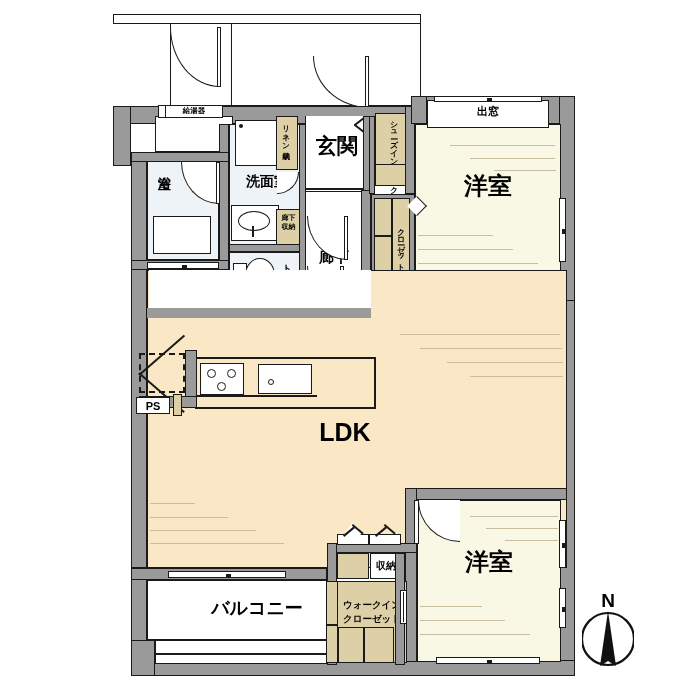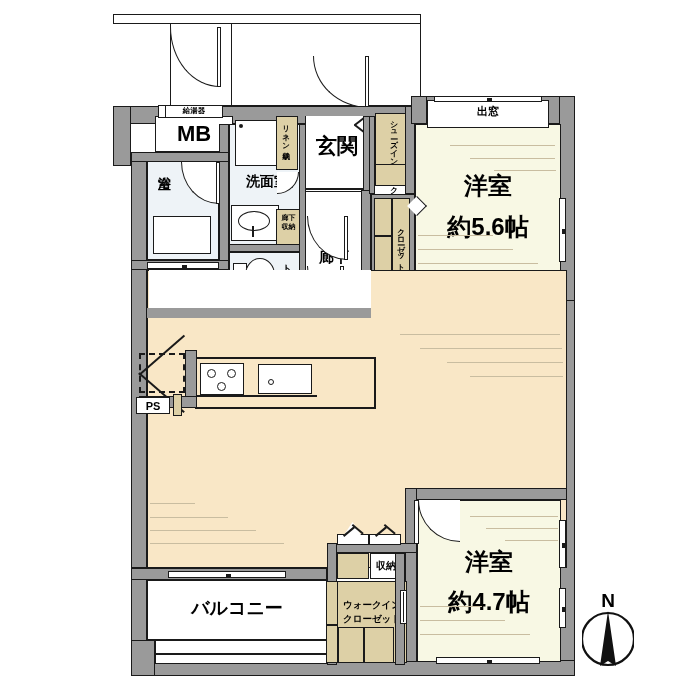--- a/index.html
+++ b/index.html
@@ -66,21 +66,20 @@
   <div class="wall" style="left:113px;top:106px;width:18px;height:60px;"></div>
   <div class="wall" style="left:131px;top:160px;width:16px;height:408px;"></div>
   <div class="wall" style="left:131px;top:568px;width:16px;height:108px;"></div>
 
   <div class="wall" style="left:559px;top:96px;width:16px;height:216px;"></div>
   <div class="wall" style="left:559px;top:300px;width:16px;height:376px;"></div>
 
   <div class="wall" style="left:131px;top:660px;width:444px;height:16px;"></div>
 
   <div class="thin" style="left:155px;top:116px;width:78px;height:36px;"></div>
-  <div class="lbl" style="left:155px;top:121px;width:78px;font-size:22px;font-weight:700;">MB</div>
   <div class="thin" style="left:165px;top:105px;width:58px;height:13px;"></div>
   <div class="lbl xxs" style="left:168px;top:107px;width:52px;">給湯器</div>
   <div class="thin" style="left:158px;top:105px;width:8px;height:13px;"></div>
 
   <div class="room wet" style="left:147px;top:160px;width:72px;height:100px;"></div>
   <div class="lbl sm vert" style="left:156px;top:166px;">浴室</div>
   <div class="thin" style="left:153px;top:216px;width:58px;height:38px;"></div>
   <div class="swing sw-bl" style="left:181px;top:162px;width:38px;height:42px;"></div>
   <div class="leaf" style="left:216px;top:162px;width:4px;height:42px;"></div>
 
@@ -146,21 +145,20 @@
 
   <div class="room bed" style="left:415px;top:124px;width:146px;height:166px;"></div>
 
   <div class="room white" style="left:427px;top:100px;width:122px;height:28px;"></div>
   <div class="lbl xs" style="left:427px;top:105px;width:122px;font-size:11px;">出窓</div>
   <div class="win" style="left:434px;top:96px;width:108px;height:6px;">
     <i style="left:52px;top:1px;width:5px;height:3px;"></i>
   </div>
 
   <div class="lbl big" style="left:420px;top:172px;width:136px;font-size:24px;">洋室</div>
-  <div class="lbl big" style="left:420px;top:213px;width:136px;font-size:24px;">約5.6帖</div>
 
   <div class="hair" style="left:450px;top:145px;width:105px;"></div>
   <div class="hair" style="left:470px;top:158px;width:85px;"></div>
   <div class="hair" style="left:494px;top:170px;width:62px;"></div>
   <div class="hair" style="left:418px;top:235px;width:75px;"></div>
   <div class="hair" style="left:418px;top:249px;width:95px;"></div>
   <div class="hair" style="left:418px;top:263px;width:120px;"></div>
   <div class="hair" style="left:418px;top:276px;width:135px;"></div>
 
   <div class="win" style="left:559px;top:198px;width:7px;height:64px;">
@@ -176,20 +174,21 @@
 
   <div class="thin" style="left:410px;top:199px;width:14px;height:14px;transform:rotate(45deg);border-left:none;border-bottom:none;background:#fff;"></div>
   <div class="thin" style="left:410px;top:286px;width:14px;height:14px;transform:rotate(45deg);border-left:none;border-bottom:none;background:#fff;"></div>
 
   <div class="wall" style="left:371px;top:312px;width:196px;height:10px;"></div>
   <div class="win" style="left:418px;top:308px;width:112px;height:6px;">
     <i style="left:54px;top:1px;width:5px;height:3px;"></i>
   </div>
 
   <div class="room ldk" style="left:147px;top:270px;width:420px;height:298px;"></div>
+  <div class="lbl big" style="left:280px;top:418px;width:130px;font-size:25px;">LDK</div>
 
   <div class="fix" style="left:149px;top:270px;width:222px;height:48px;background:#fff;"></div>
   <div class="wall nb" style="left:147px;top:308px;width:224px;height:10px;"></div>
 
   <div class="room ldk" style="left:195px;top:357px;width:180px;height:52px;border:none;"></div>
   <div class="line" style="left:195px;top:357px;width:181px;height:2px;"></div>
   <div class="line" style="left:374px;top:357px;width:2px;height:52px;"></div>
   <div class="line" style="left:195px;top:395px;width:122px;height:2px;"></div>
   <div class="line" style="left:195px;top:407px;width:181px;height:2px;"></div>
 
@@ -223,21 +222,20 @@
   <div class="wall" style="left:131px;top:568px;width:196px;height:12px;"></div>
   <div class="win" style="left:168px;top:571px;width:118px;height:7px;">
     <i style="left:57px;top:2px;width:5px;height:3px;"></i>
   </div>
 
   <div class="wall" style="left:405px;top:488px;width:162px;height:12px;"></div>
   <div class="wall" style="left:405px;top:488px;width:12px;height:174px;"></div>
 
   <div class="room bed" style="left:417px;top:500px;width:144px;height:162px;"></div>
   <div class="lbl big" style="left:420px;top:548px;width:138px;font-size:24px;">洋室</div>
-  <div class="lbl big" style="left:420px;top:588px;width:138px;font-size:24px;">約4.7帖</div>
 
   <div class="hair" style="left:470px;top:516px;width:88px;"></div>
   <div class="hair" style="left:486px;top:528px;width:72px;"></div>
   <div class="hair" style="left:505px;top:540px;width:53px;"></div>
   <div class="hair" style="left:420px;top:606px;width:62px;"></div>
   <div class="hair" style="left:420px;top:620px;width:85px;"></div>
   <div class="hair" style="left:420px;top:634px;width:110px;"></div>
 
   <div class="swing sw-bl" style="left:418px;top:500px;width:42px;height:42px;"></div>
   <div class="leaf" style="left:414px;top:500px;width:5px;height:44px;"></div>
@@ -274,21 +272,21 @@
   <div class="closet" style="left:316px;top:581px;width:22px;height:44px;"></div>
   <div class="closet" style="left:316px;top:625px;width:22px;height:38px;"></div>
   <div class="closet" style="left:338px;top:627px;width:26px;height:36px;"></div>
   <div class="closet" style="left:364px;top:627px;width:30px;height:36px;"></div>
 
   <div class="wall" style="left:395px;top:553px;width:10px;height:112px;"></div>
   <div class="thin" style="left:400px;top:590px;width:7px;height:34px;background:#fff;"></div>
   <div class="line" style="left:403px;top:592px;width:1px;height:30px;"></div>
 
   <div class="room white" style="left:147px;top:580px;width:180px;height:60px;"></div>
-  <div class="lbl mid" style="left:147px;top:598px;width:180px;font-size:18px;">バルコニー</div>
+  <div class="lbl mid" style="left:147px;top:598px;width:180px;font-size:18px;padding-left:20px;">バルコニー</div>
   <div class="thin" style="left:155px;top:640px;width:172px;height:14px;"></div>
   <div class="thin" style="left:155px;top:654px;width:172px;height:10px;"></div>
   <div class="wall" style="left:131px;top:640px;width:24px;height:36px;"></div>
 
   <div id="compass" style="left:582px;top:592px;width:52px;height:80px;">
     <div class="lbl" style="left:14px;top:-2px;width:24px;font-size:19px;font-weight:700;">N</div>
     <svg width="52" height="80" viewBox="0 0 52 80" style="position:absolute;left:0;top:18px;">
       <circle cx="26" cy="29" r="26" fill="none" stroke="#111" stroke-width="2.2"></circle>
       <path d="M26 1 L34 56 L26 51 L18 56 Z" fill="#111"></path>
     </svg>

